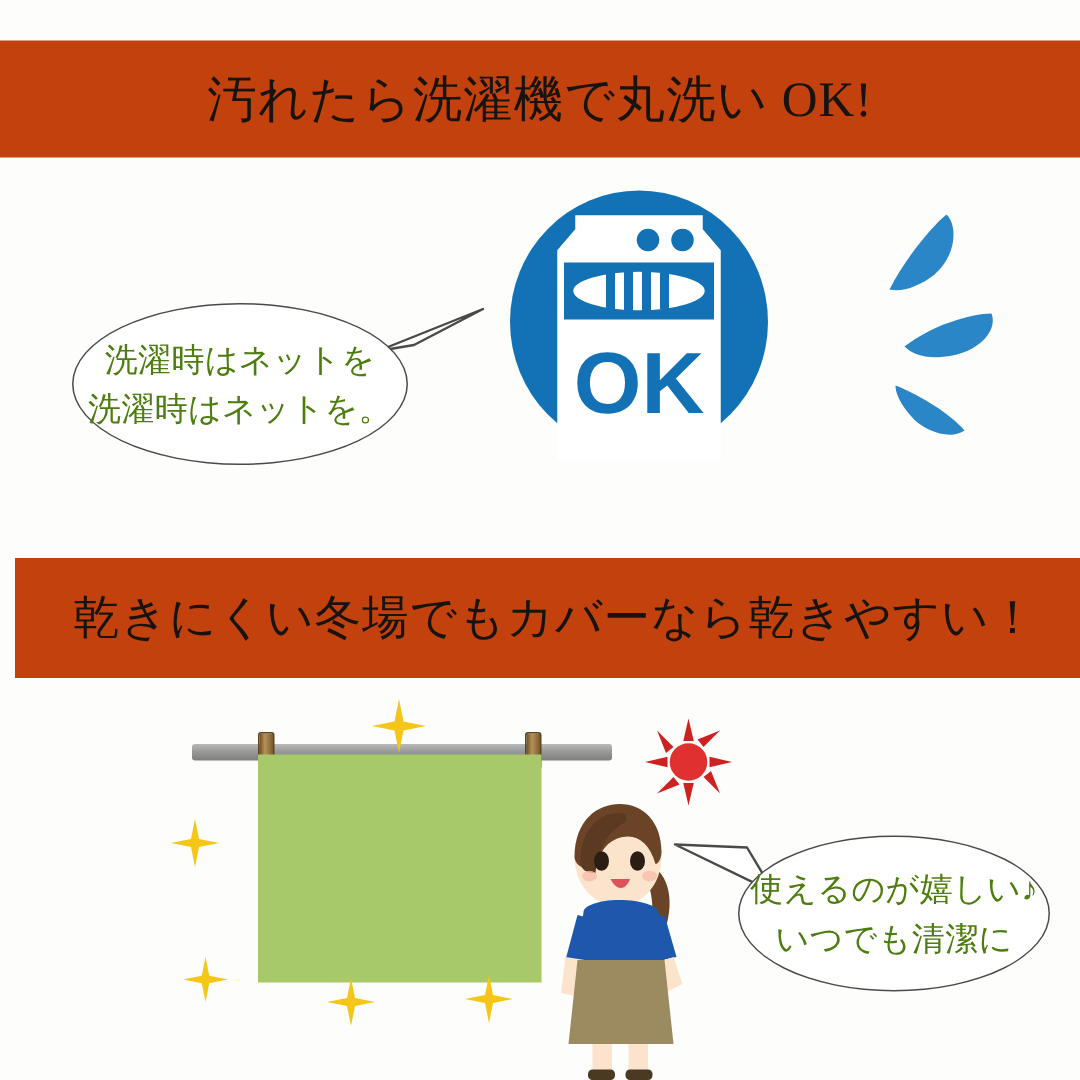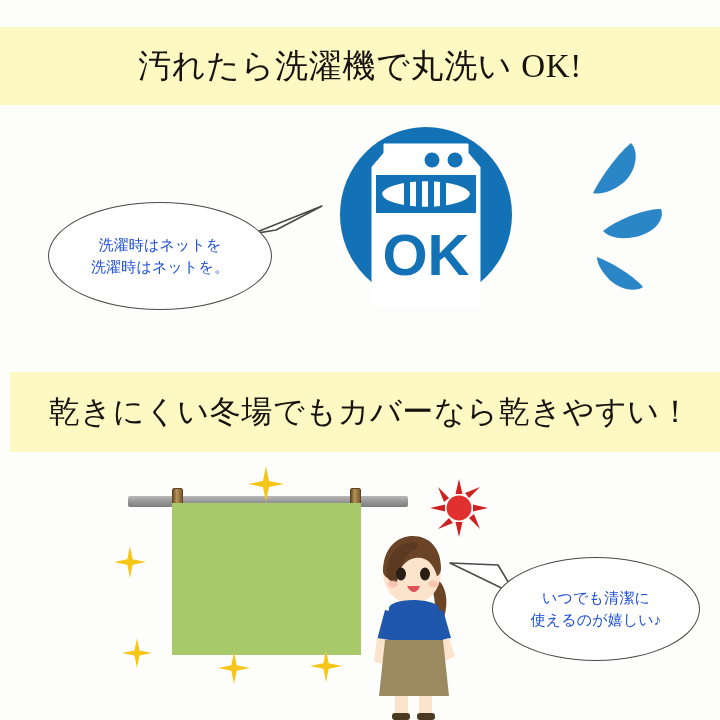--- a/index.html
+++ b/index.html
@@ -7,21 +7,21 @@
     width:720px;height:720px;
     background:#fdfdfb;
     font-family:"Liberation Serif","DejaVu Serif",serif;
     overflow:hidden;position:relative;
   }
   .stage{position:absolute;inset:0;width:720px;height:720px;}
 
   
   .banner{
     position:absolute;left:0;width:720px;
-    background:#fef9c3;
+    background:#c2410c;
     display:flex;align-items:center;justify-content:center;
   }
   .banner-text{
     color:#17130f;
     font-family:"Liberation Serif","DejaVu Serif",serif;
     white-space:nowrap;
     letter-spacing:0.02em;
   }
   #banner-1{top:27px;height:78px;}
   #banner-1 .banner-text{font-size:33px;}
@@ -41,23 +41,23 @@
   .bubble{
     position:absolute;
     border:1.6px solid #4a4a48;
     background:#ffffff;
     border-radius:50%;
     box-sizing:border-box;
     display:flex;align-items:center;justify-content:center;
   }
   .bubble-lines{
     text-align:center;
-    color:#1d4ed8;
+    color:#4d7c0f;
     font-family:"Liberation Sans","DejaVu Sans",sans-serif;
-    font-size:15px;line-height:1.5;
+    font-size:22px;line-height:1.5;
     letter-spacing:0.01em;
   }
   #bubble-wash{left:48px;top:202px;width:224px;height:108px;}
   #bubble-happy{left:492px;top:557px;width:208px;height:104px;}
   .tail{position:absolute;}
 
   
   .pole{
     position:absolute;left:128px;top:496px;width:280px;height:11px;
     background:linear-gradient(180deg,#b9b9b9 0%,#9a9a9a 45%,#7e7e7e 100%);
@@ -198,18 +198,18 @@
 
     <rect x="35" y="185" width="18" height="7" rx="3" fill="#4a3a22"></rect>
     <rect x="60" y="185" width="18" height="7" rx="3" fill="#4a3a22"></rect>
   </svg>
 
   <svg class="tail" style="left:448px;top:555px;width:72px;height:48px;" viewBox="0 0 72 48">
     <path d="M2 8 L68 40 L50 10 Z" fill="#ffffff" stroke="#4a4a48" stroke-width="1.6" stroke-linejoin="round"></path>
   </svg>
   <div class="bubble" id="bubble-happy">
     <div class="bubble-lines">
+      <div>使えるのが嬉しい♪</div>
       <div>いつでも清潔に</div>
-      <div>使えるのが嬉しい♪</div>
     </div>
   </div>
 
 </div>
 
 </body></html>

